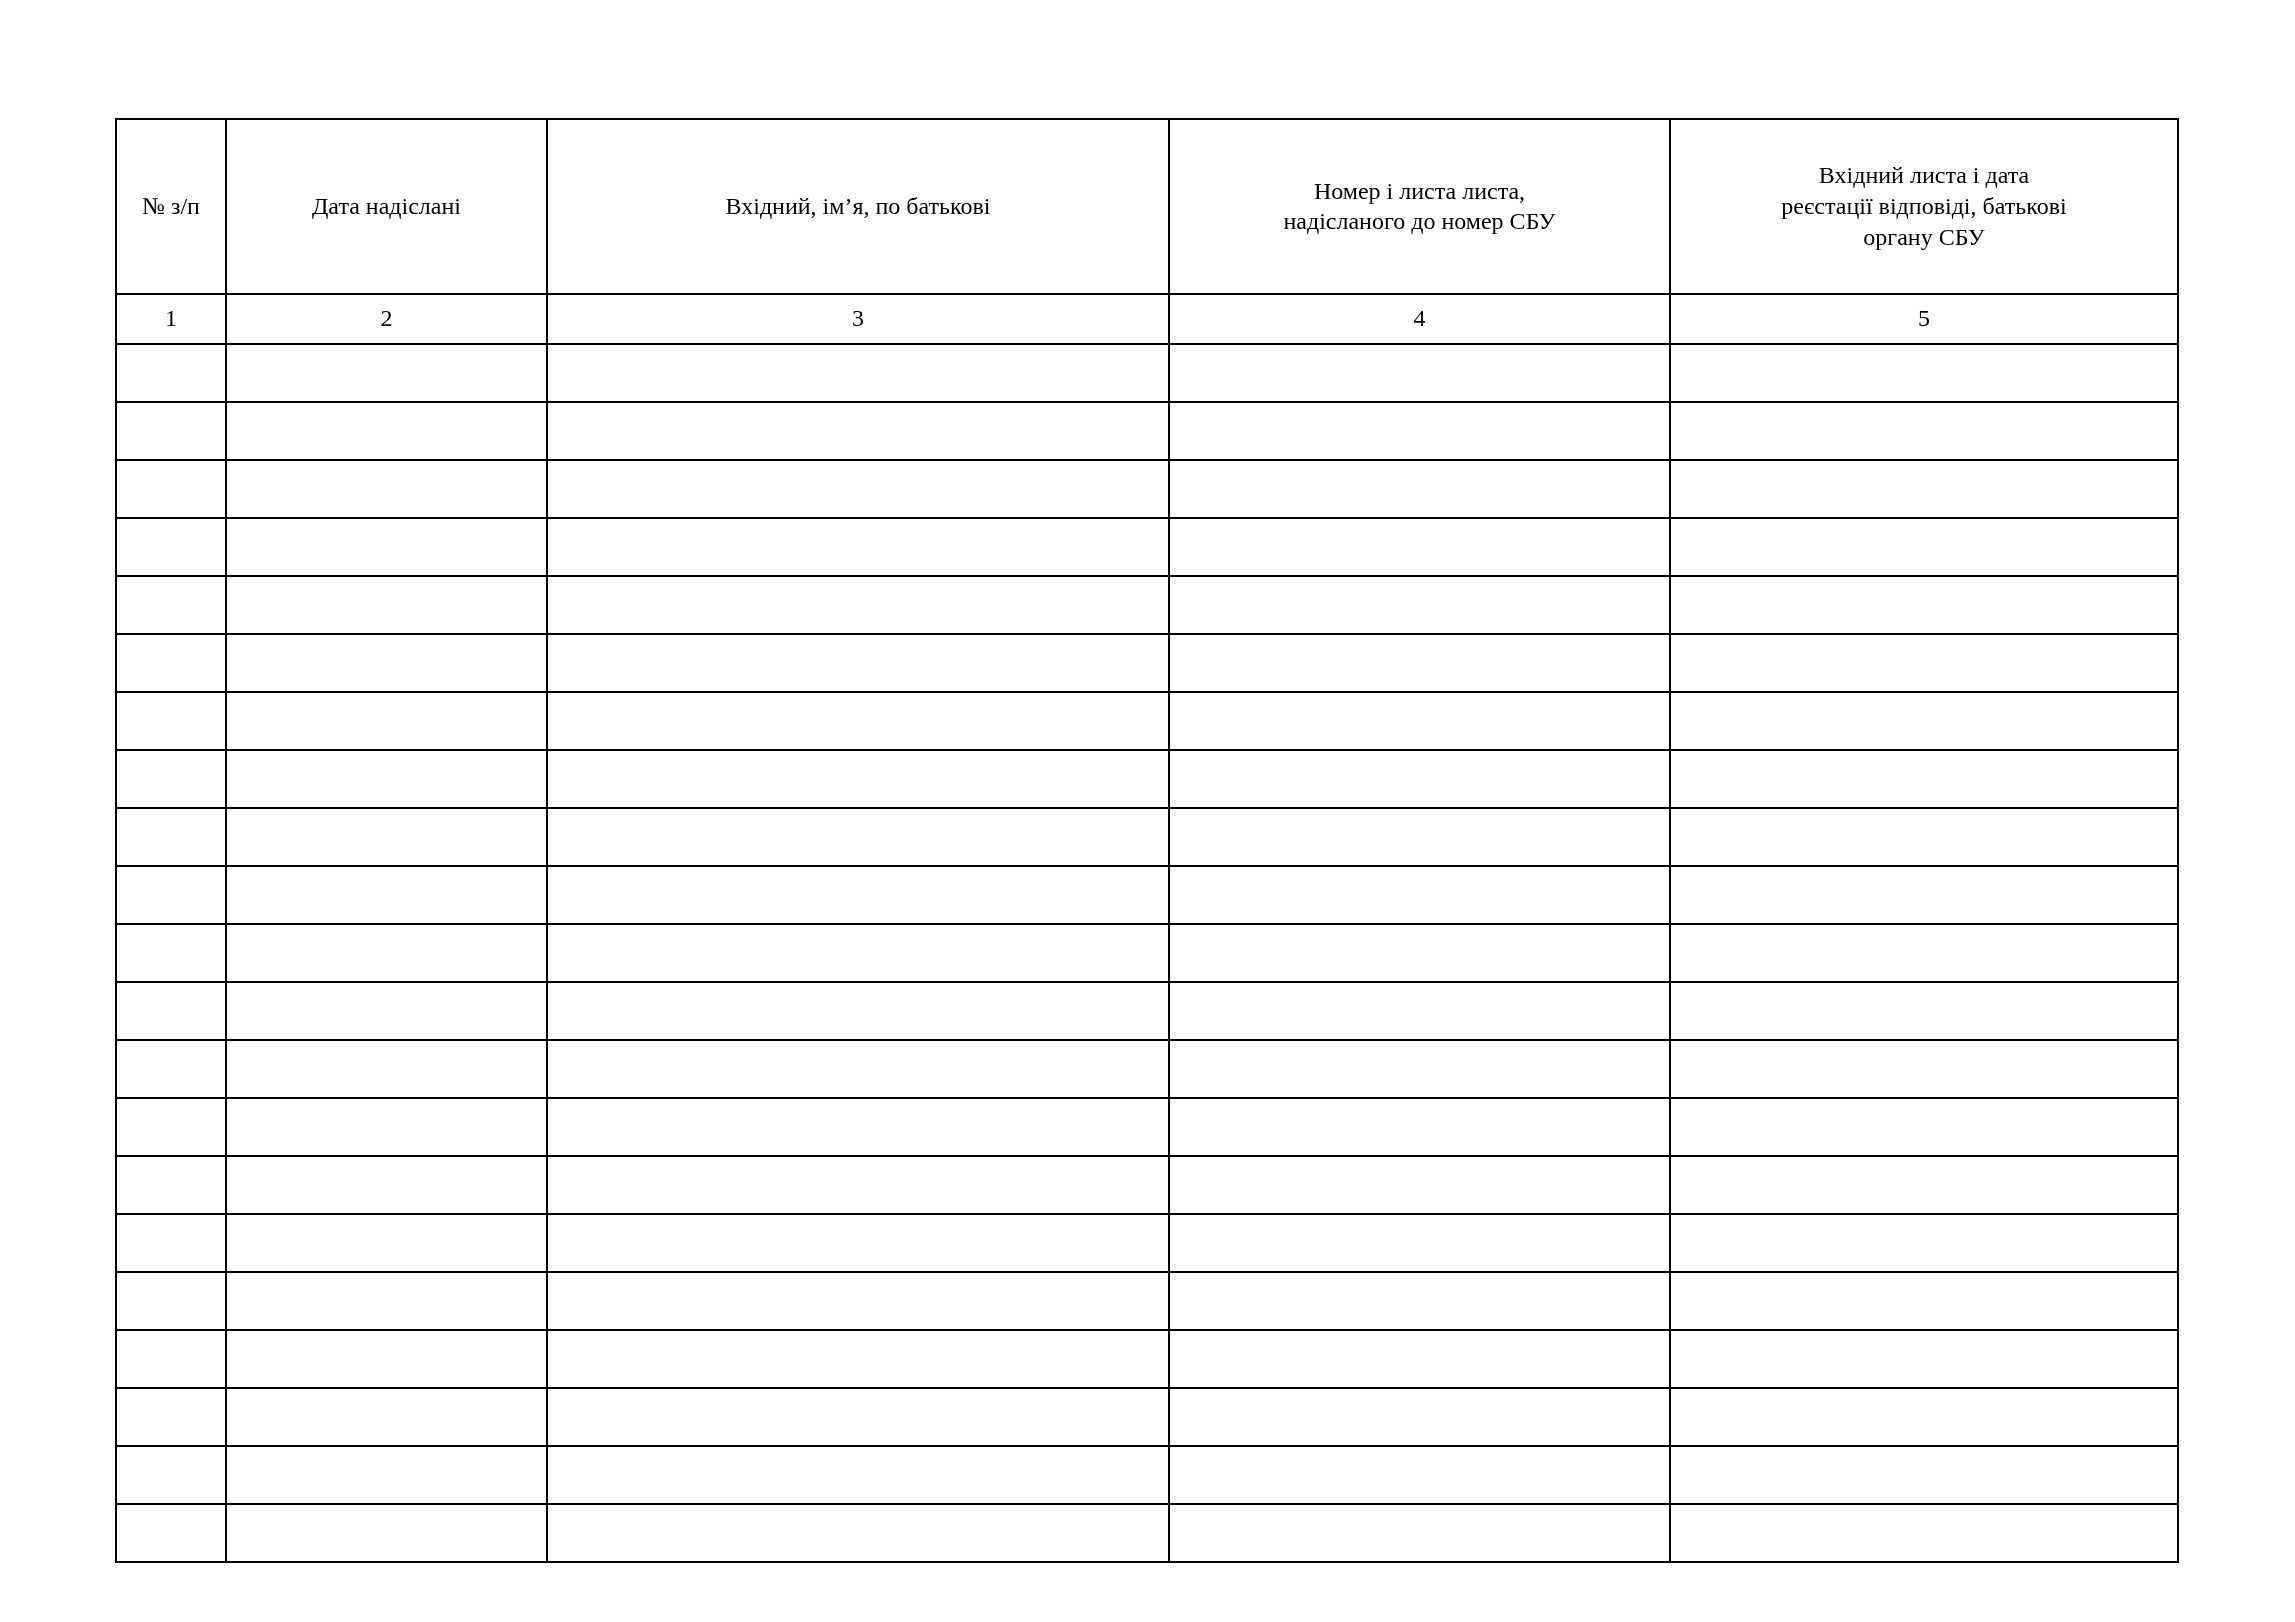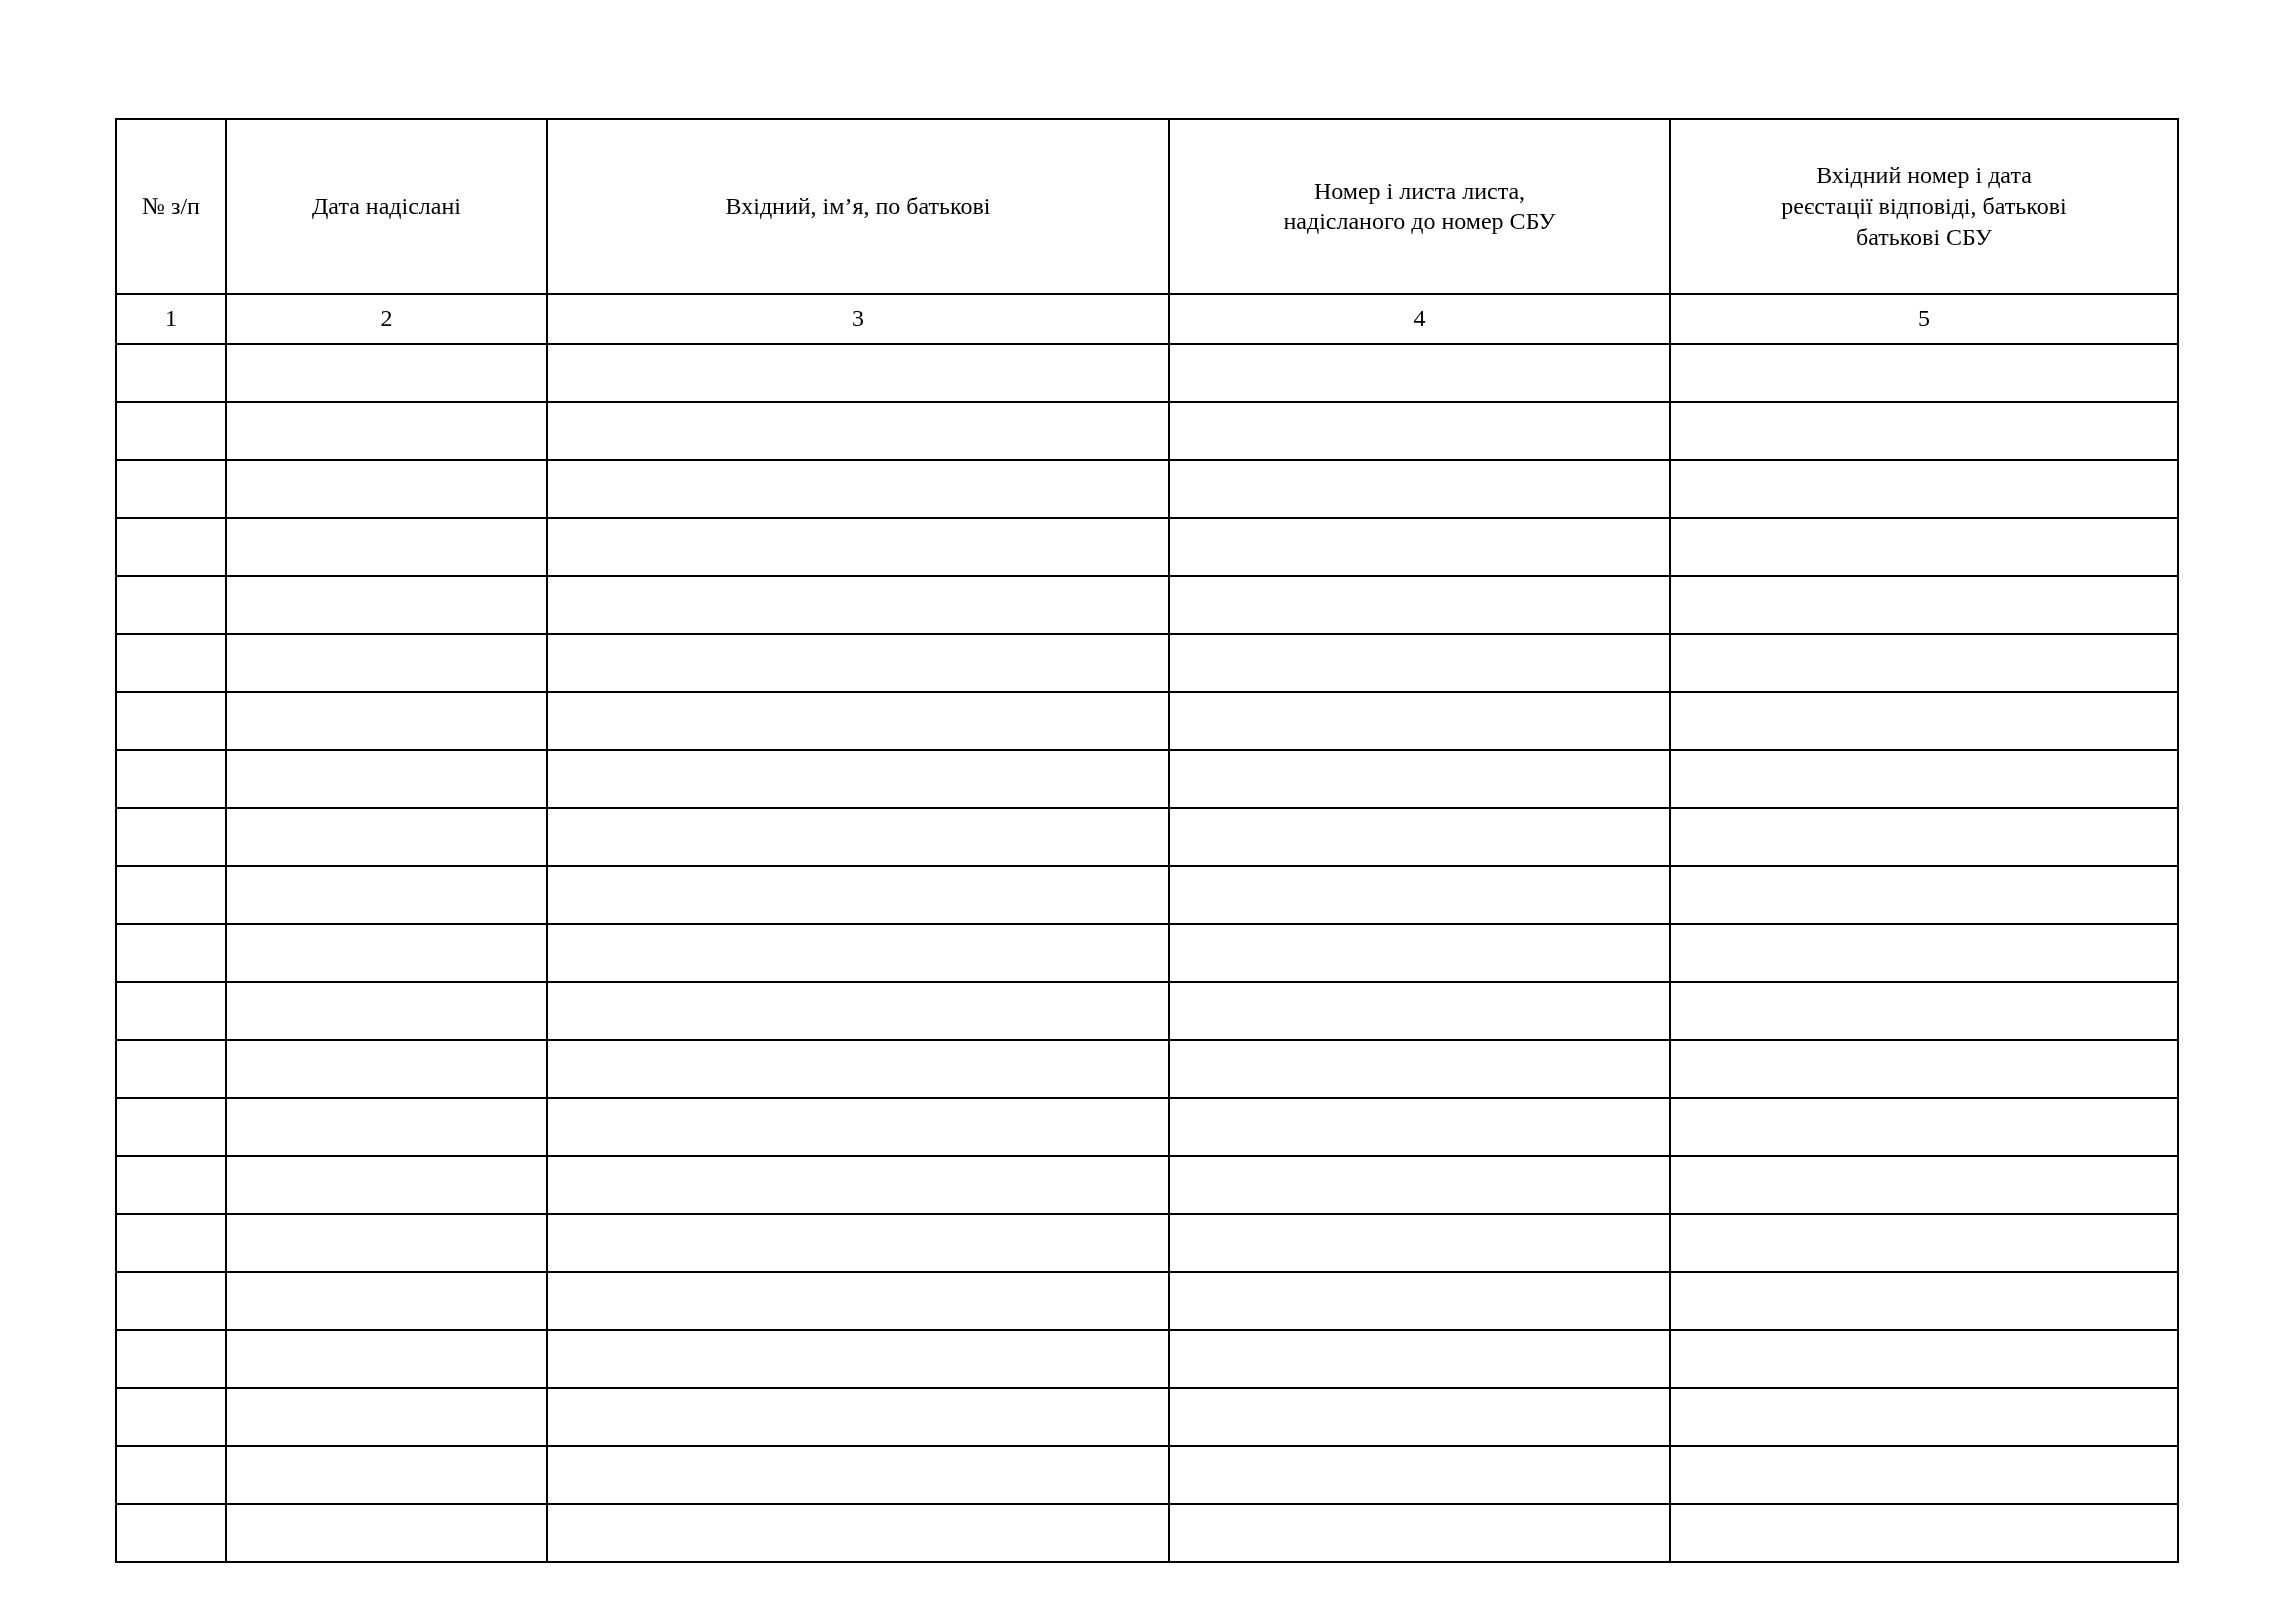--- a/index.html
+++ b/index.html
@@ -88,23 +88,23 @@
             <span>Дата надіслані</span>
           </th>
           <th class="head-cell">
             <span>Вхідний, ім’я, по батькові</span>
           </th>
           <th class="head-cell">
             <span>Номер і листа листа,</span><br>
             <span>надісланого до номер СБУ</span>
           </th>
           <th class="head-cell">
-            <span>Вхідний номер і дата</span><br>
+            <span>Вхідний листа і дата</span><br>
             <span>реєстації відповіді, батькові</span><br>
-            <span>батькові СБУ</span>
+            <span>органу СБУ</span>
           </th>
         </tr>
         <tr class="numbers">
           <td>1</td>
           <td>2</td>
           <td>3</td>
           <td>4</td>
           <td>5</td>
         </tr>
       </thead>

